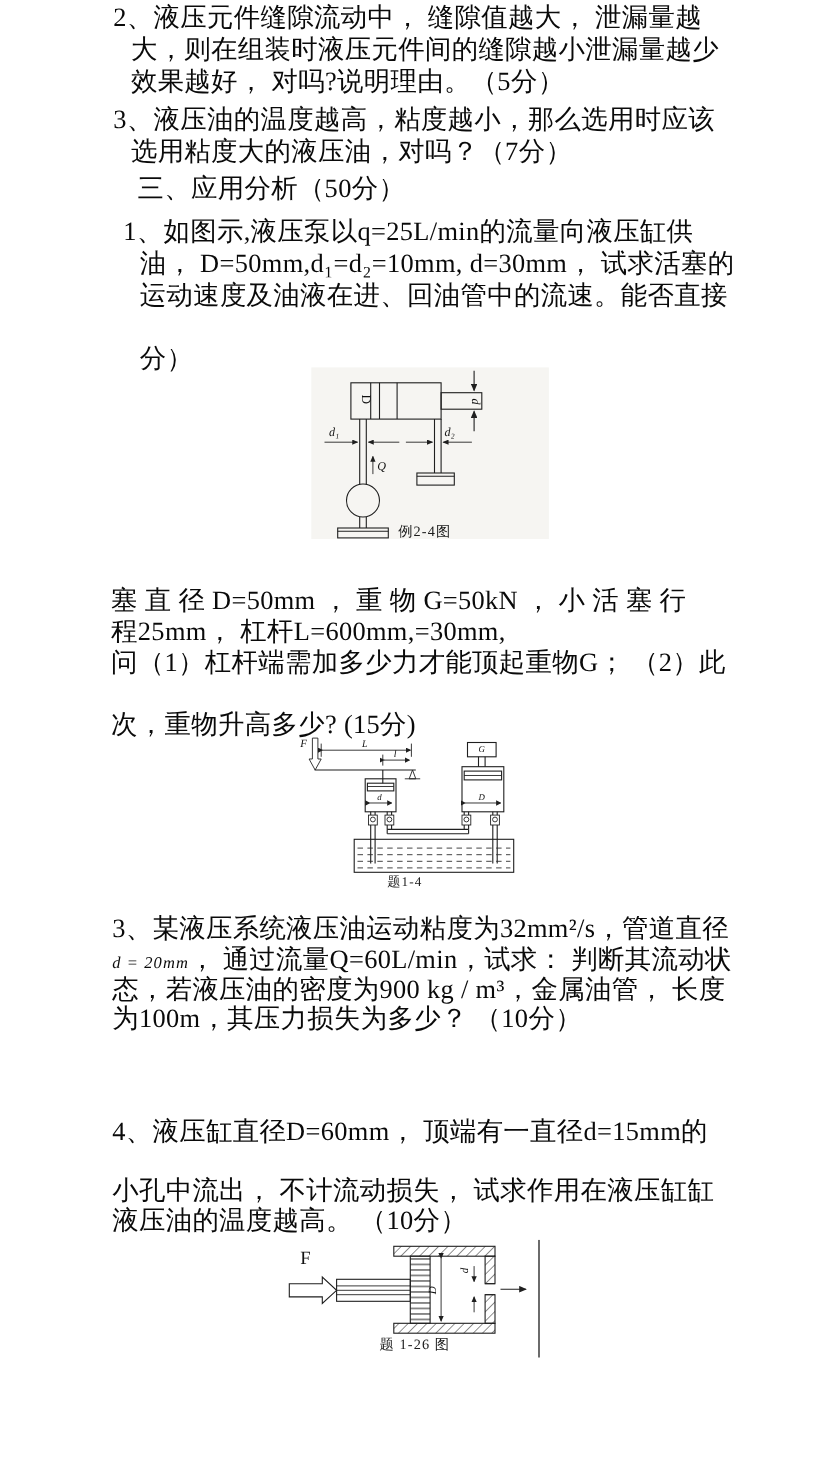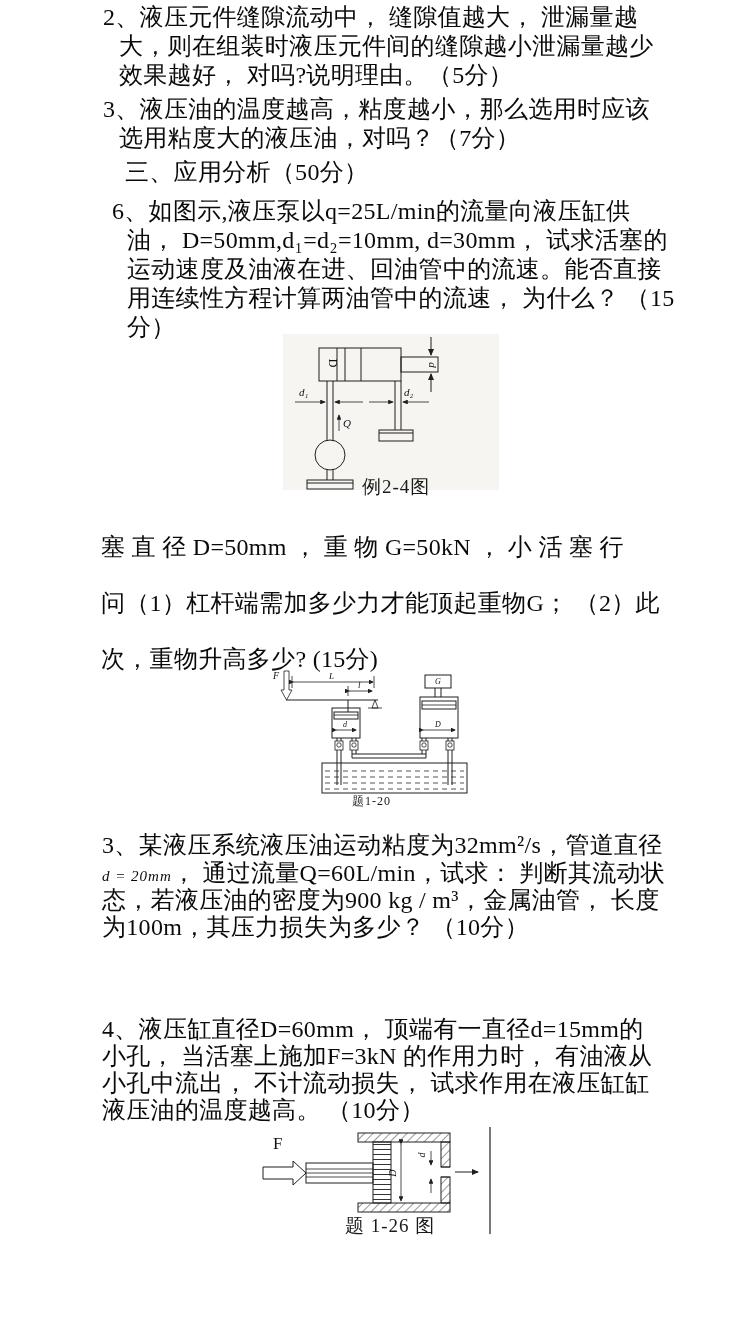--- a/index.html
+++ b/index.html
@@ -6,21 +6,21 @@
   html,body { background:#ffffff; }
   .page {
     position:relative; width:750px; height:1334px; background:#ffffff;
     overflow:hidden; font-family:"Liberation Serif","DejaVu Serif",serif; color:#000;
   }
   .ln {
     position:absolute; font-size:24px; line-height:26px; white-space:pre;
     letter-spacing:0.3px; color:#0a0a0a;
   }
   .ln .fsmall { font-size:15px; font-style:italic; letter-spacing:1px;text-align:center; }
-  .cap { position:absolute; font-size:19px; color:#1a1a1a; letter-spacing:1px; }
+  .cap { position:absolute; font-size:13px; color:#1a1a1a; letter-spacing:1px; }
   .fig { position:absolute; }
   .fig1bg { background:#f6f5f2; }
   svg { display:block; }
   svg text { font-family:"Liberation Serif","DejaVu Serif",serif; fill:#111; }
   svg .st { stroke:#1f1f1f; stroke-width:1; fill:none; }
   svg .thin { stroke:#1f1f1f; stroke-width:0.8; fill:none; }
   svg .dash { stroke:#2a2a2a; stroke-width:0.8; fill:none; stroke-dasharray:5 4; }
 </style>
 </head>
 <body>
@@ -29,24 +29,23 @@
 
   <div class="ln" style="left:103px;top:4px">2、液压元件缝隙流动中， 缝隙值越大， 泄漏量越</div>
   <div class="ln" style="left:119px;top:33px">大，则在组装时液压元件间的缝隙越小泄漏量越少</div>
   <div class="ln" style="left:119px;top:62px">效果越好， 对吗?说明理由。（5分）</div>
 
   <div class="ln" style="left:103px;top:96px">3、液压油的温度越高，粘度越小，那么选用时应该</div>
   <div class="ln" style="left:119px;top:125px">选用粘度大的液压油，对吗？（7分）</div>
 
   <div class="ln" style="left:125px;top:159px">三、应用分析（50分）</div>
 
-  <div class="ln" style="left:112px;top:198px">6、如图示,液压泵以q=25L/min的流量向液压缸供</div>
+  <div class="ln" style="left:112px;top:198px">1、如图示,液压泵以q=25L/min的流量向液压缸供</div>
   <div class="ln" style="left:127px;top:227px">油， D=50mm,d₁=d₂=10mm, d=30mm， 试求活塞的</div>
   <div class="ln" style="left:127px;top:256px">运动速度及油液在进、回油管中的流速。能否直接</div>
-  <div class="ln" style="left:127px;top:285px">用连续性方程计算两油管中的流速， 为什么？ （15</div>
   <div class="ln" style="left:127px;top:314px">分）</div>
 
   <div class="fig fig1bg" style="left:283px;top:334px;width:216px;height:156px">
     <svg width="216" height="156" viewBox="0 0 216 156">
       <defs>
         <marker id="a1r" markerWidth="7" markerHeight="6" refX="6" refY="3" orient="auto">
             <path d="M0,0L7,3L0,6z" fill="#1f1f1f"></path>
           </marker>
       </defs>
 
@@ -83,20 +82,21 @@
       <line class="thin" x1="86" y1="68" x2="110" y2="68" marker-end="url(#a1r)"></line>
       <line class="thin" x1="146" y1="68" x2="120" y2="68" marker-end="url(#a1r)"></line>
 
       <rect class="st" x="96" y="96" width="34" height="11"></rect>
       <line class="st" x1="96" y1="99" x2="130" y2="99"></line>
     </svg>
   </div>
   <div class="cap" style="left:362px;top:474px">例2-4图</div>
 
   <div class="ln" style="left:101px;top:534px">塞 直 径 D=50mm ， 重 物 G=50kN ， 小 活 塞 行</div>
+  <div class="ln" style="left:101px;top:562px">程25mm， 杠杆L=600mm,=30mm,</div>
   <div class="ln" style="left:101px;top:590px">问（1）杠杆端需加多少力才能顶起重物G； （2）此</div>
   <div class="ln" style="left:101px;top:646px">次，重物升高多少? (15分)</div>
 
   <div class="fig" style="left:272px;top:668px;width:225px;height:135px">
     <svg width="225" height="135" viewBox="0 0 225 135">
       <defs>
         <marker id="a2r" markerWidth="6" markerHeight="6" refX="5" refY="3" orient="auto">
             <path d="M0,0L6,3L0,6z" fill="#1f1f1f"></path>
           </marker>
       </defs>
@@ -164,29 +164,28 @@
       <line class="st" x1="176" y1="82" x2="176" y2="117"></line>
         <line class="st" x1="180" y1="82" x2="180" y2="117"></line>
 
       <rect class="st" x="50" y="95" width="145" height="30"></rect>
       <line class="dash" x1="53" y1="103" x2="192" y2="103"></line>
       <line class="dash" x1="53" y1="109" x2="192" y2="109"></line>
       <line class="dash" x1="53" y1="115" x2="192" y2="115"></line>
       <line class="dash" x1="53" y1="121" x2="192" y2="121"></line>
     </svg>
   </div>
-  <div class="cap" style="left:352px;top:793px;font-size:12px">题1-20</div>
+  <div class="cap" style="left:352px;top:793px;font-size:12px">题1-4</div>
 
   <div class="ln" style="left:102px;top:832px">3、某液压系统液压油运动粘度为32mm²/s，管道直径</div>
   <div class="ln" style="left:102px;top:860px"><span class="fsmall">d = 20mm</span><span>， 通过流量Q=60L/min，试求： 判断其流动状</span></div>
   <div class="ln" style="left:102px;top:887px">态，若液压油的密度为900 kg / m³，金属油管， 长度</div>
   <div class="ln" style="left:102px;top:914px">为100m，其压力损失为多少？ （10分）</div>
 
   <div class="ln" style="left:102px;top:1016px">4、液压缸直径D=60mm， 顶端有一直径d=15mm的</div>
-  <div class="ln" style="left:102px;top:1043px">小孔， 当活塞上施加F=3kN 的作用力时， 有油液从</div>
   <div class="ln" style="left:102px;top:1070px">小孔中流出， 不计流动损失， 试求作用在液压缸缸</div>
   <div class="ln" style="left:102px;top:1097px">液压油的温度越高。 （10分）</div>
 
   <div class="fig" style="left:243px;top:1127px;width:250px;height:108px">
     <svg width="250" height="108" viewBox="0 0 250 108">
       <defs>
         <marker id="a3r" markerWidth="7" markerHeight="6" refX="6" refY="3" orient="auto">
             <path d="M0,0L7,3L0,6z" fill="#1f1f1f"></path>
           </marker>
         <pattern id="hatch3" width="6" height="6" patternUnits="userSpaceOnUse" patternTransform="rotate(45)">

